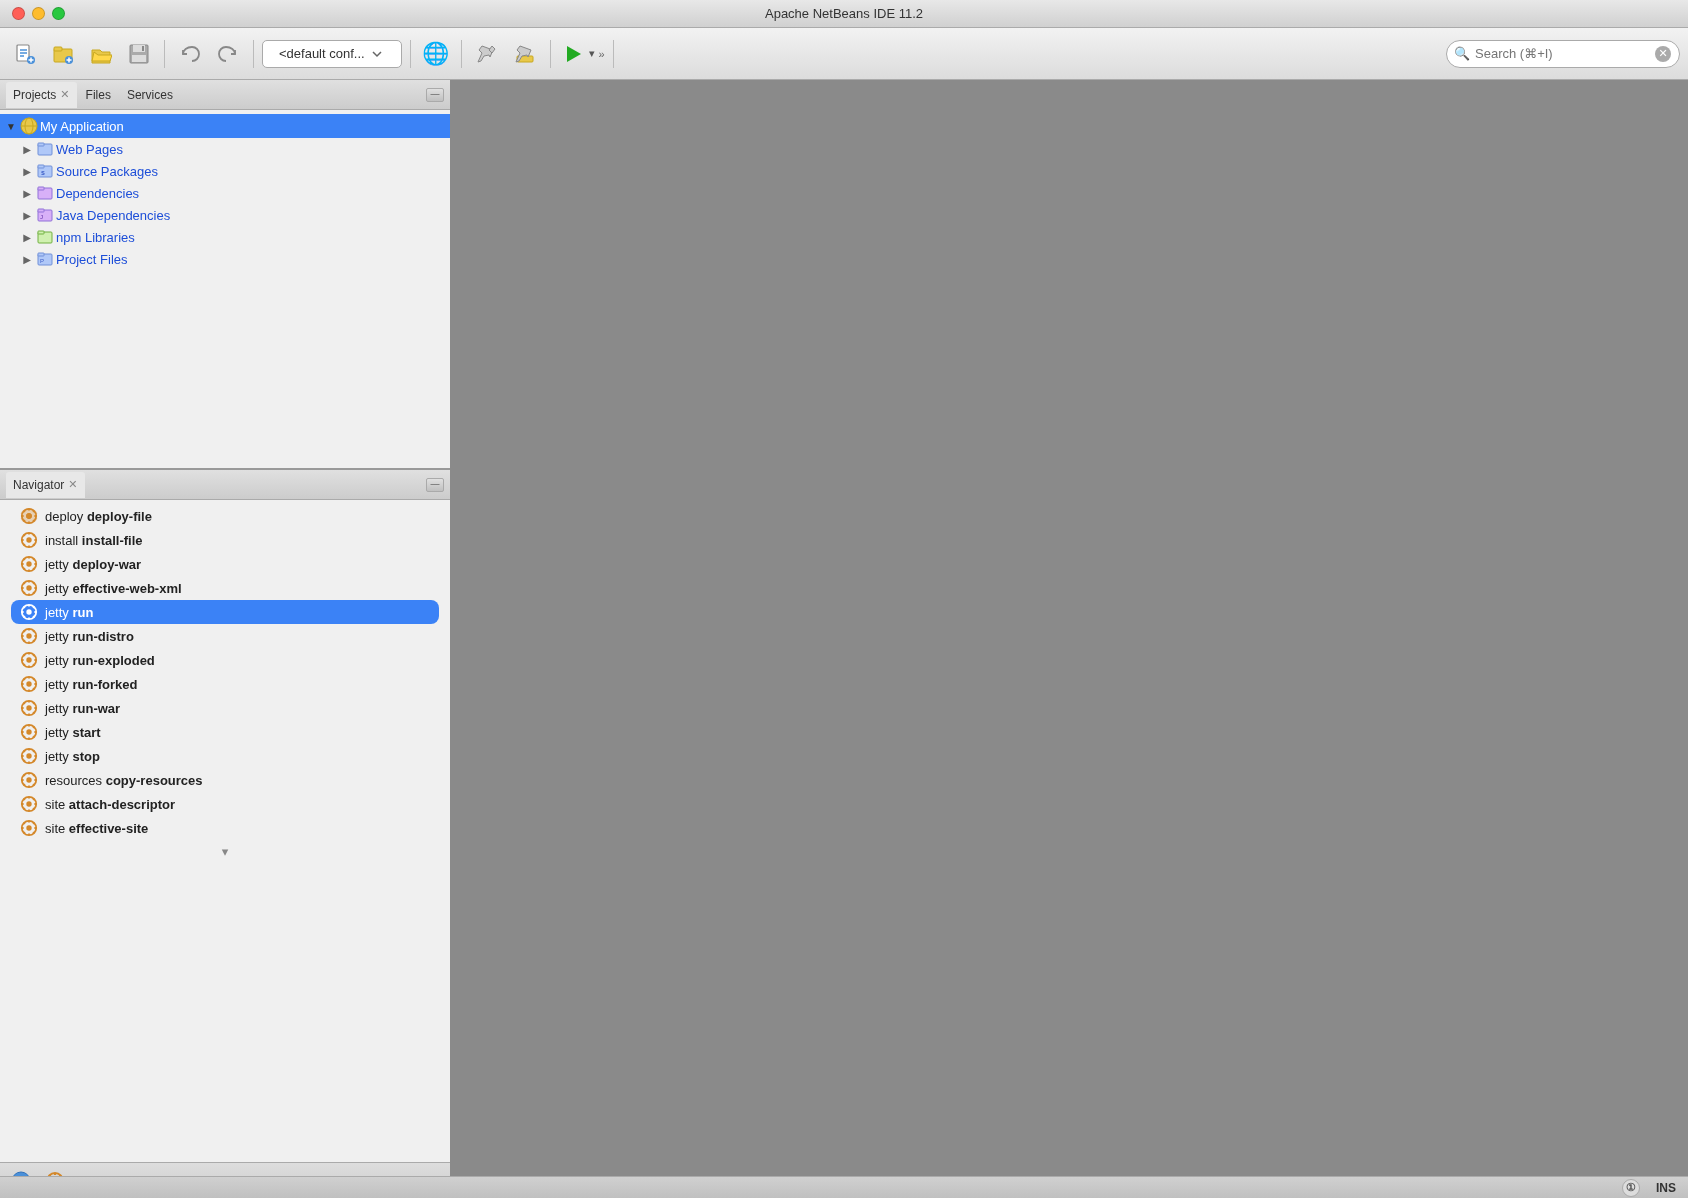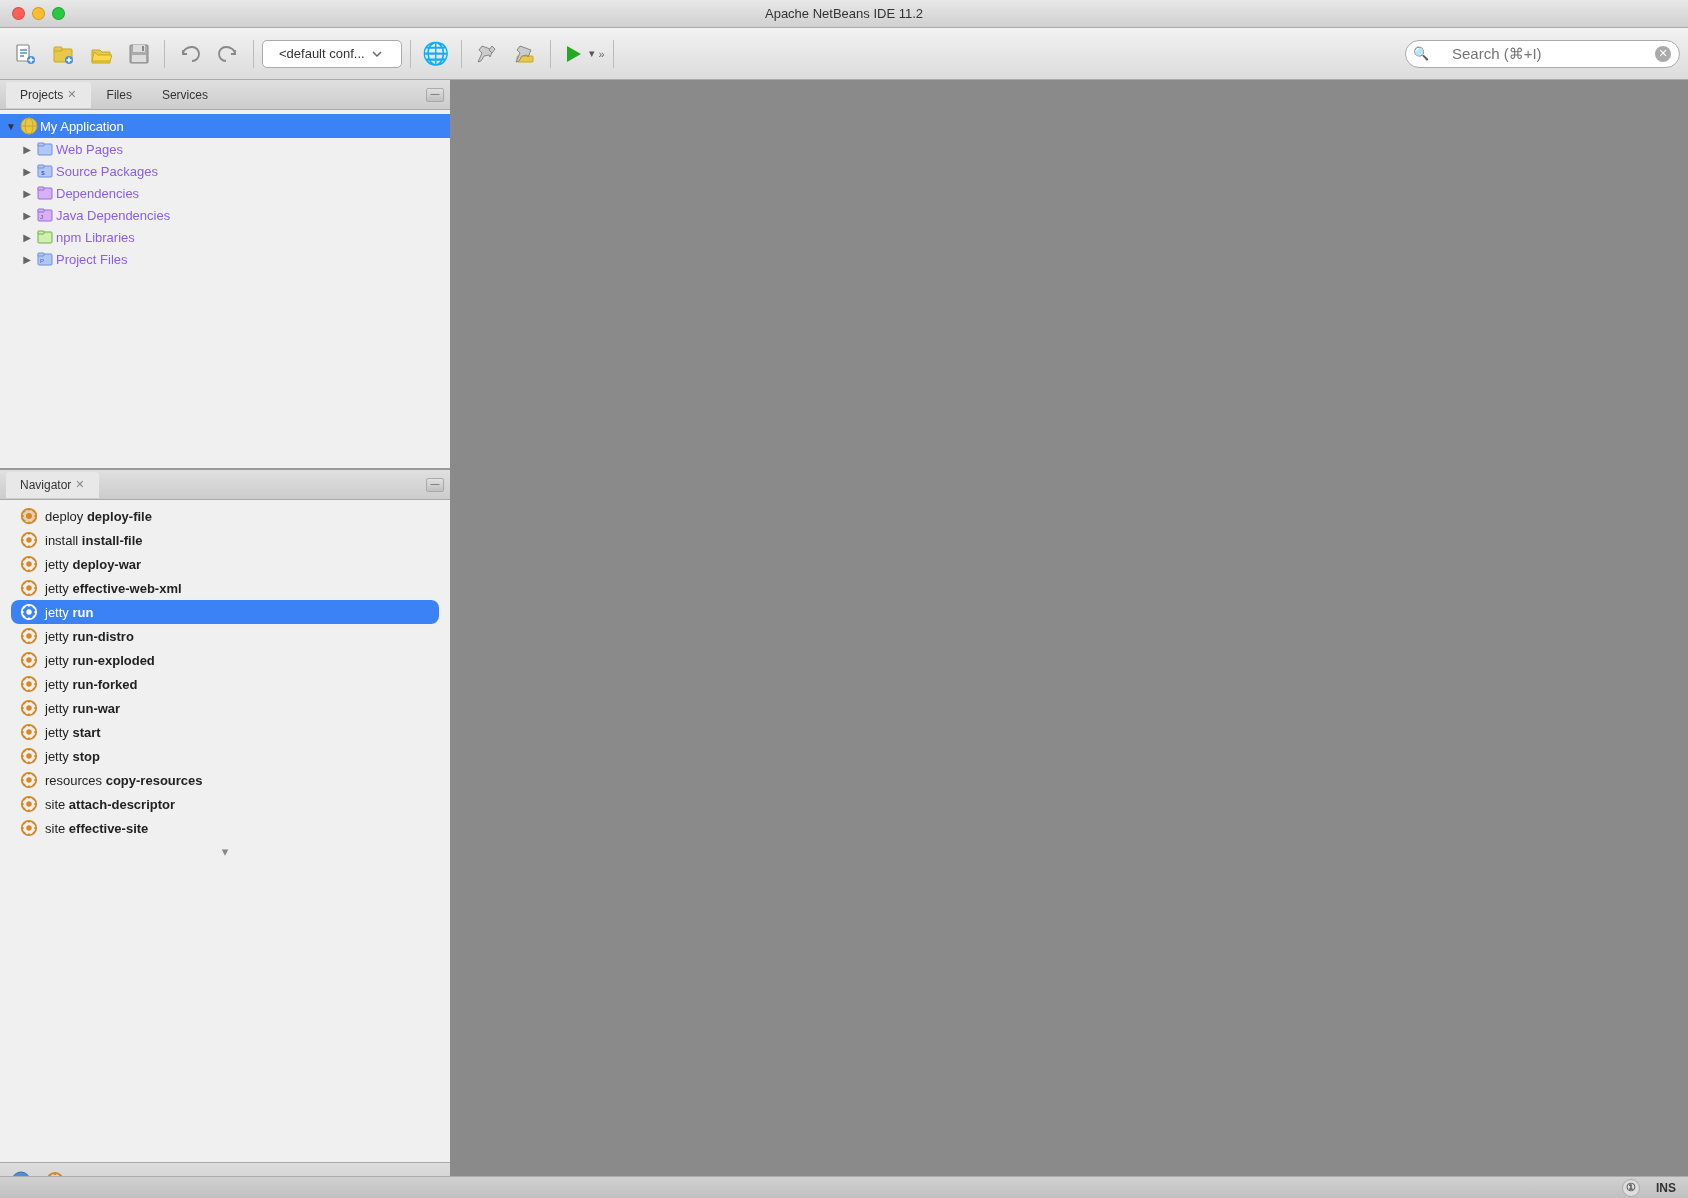--- a/index.html
+++ b/index.html
@@ -109,25 +109,24 @@
       border-radius: 14px;
       padding: 0 8px;
       gap: 4px;
       min-width: 200px;
       margin-left: auto;
     }
     .search-icon { color: #888; font-size: 13px; }
     .search-input {
       border: none;
       outline: none;
-      font-size: 15px;
+      font-size: 13px;
       color: #1d4ed8;
       background: transparent;
       flex: 1;
-      margin-left: 18px;
     }
     .search-clear {
       width: 16px;
       height: 16px;
       border-radius: 50%;
       background: #aaa;
       color: white;
       display: flex;
       align-items: center;
       justify-content: center;
@@ -185,21 +184,21 @@
       border-bottom: 1px solid #aaa;
       display: flex;
       align-items: center;
       padding: 0 6px;
       gap: 2px;
     }
     .panel-tab {
       height: 26px;
       display: flex;
       align-items: center;
-      padding: 0 14px;
+      padding: 0 7px;
       font-size: 12px;
       color: #333;
       cursor: pointer;
       border-radius: 3px 3px 0 0;
       gap: 4px;
     }
     .panel-tab.active {
       background: #e8e8e8;
       font-weight: 500;
     }
@@ -257,21 +256,21 @@
       width: 18px;
       height: 18px;
       display: flex;
       align-items: center;
       justify-content: center;
       font-size: 14px;
       flex-shrink: 0;
     }
     .tree-label {
       font-size: 13px;
-      color: #8b5cf6;
+      color: #1d4ed8;
       white-space: nowrap;
     }
     .tree-label.selected-label { color: white; }
 
     
     .root-item {
       display: flex;
       align-items: center;
       height: 24px;
       padding: 0 4px;

